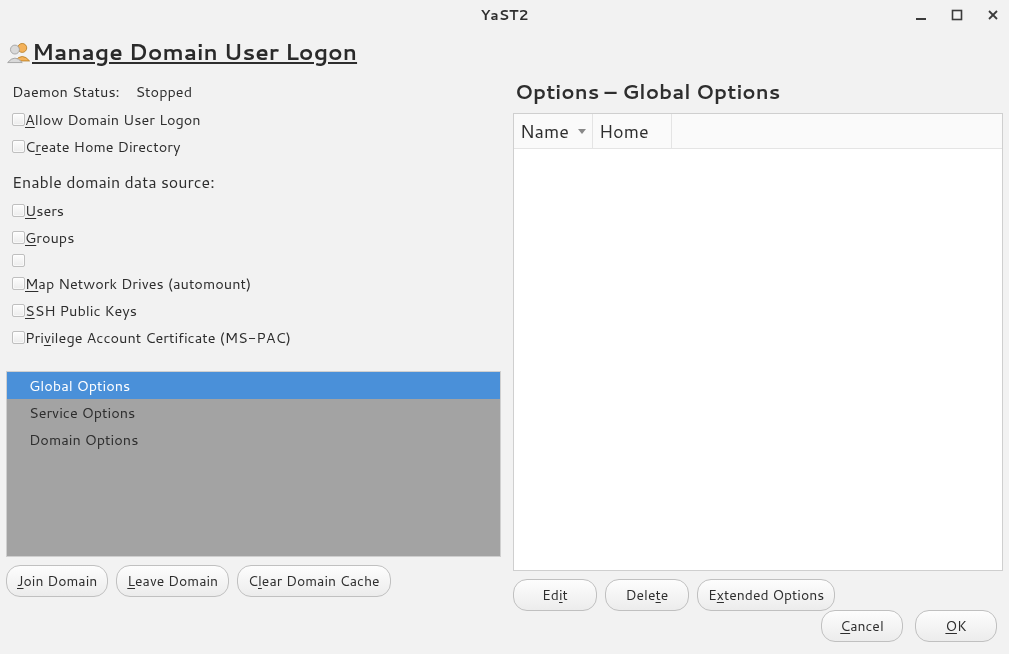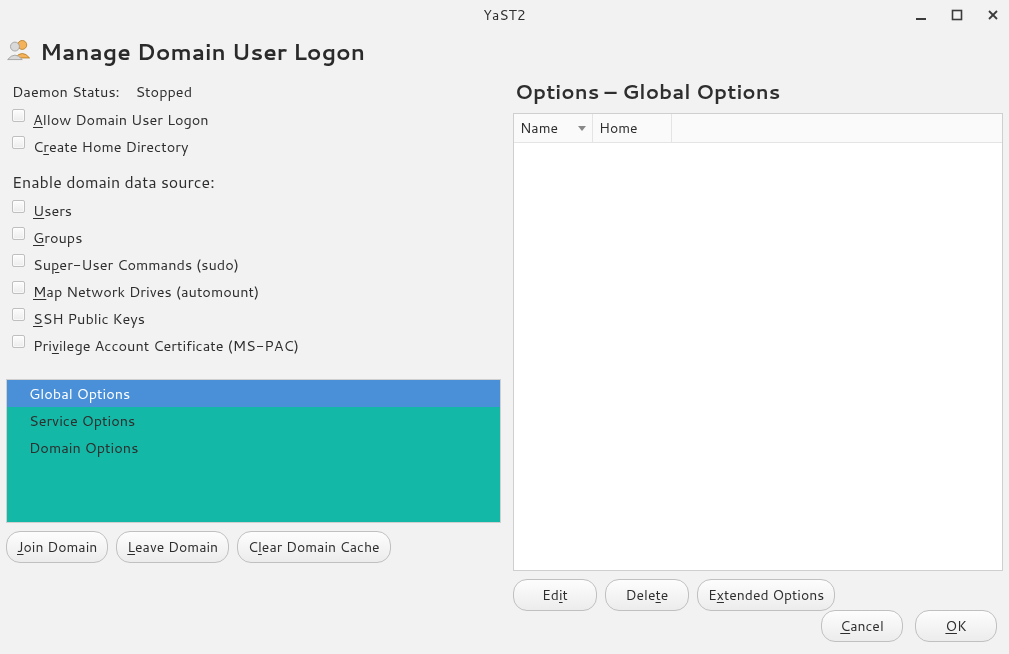--- a/index.html
+++ b/index.html
@@ -13,44 +13,44 @@
     overflow: hidden;
   }
   .titlebar {
     height: 30px;
     display: flex;
     align-items: center;
     justify-content: center;
     position: relative;
   }
   .titlebar-title {
-    font-weight: 400;
+    font-weight: 700;
     font-size: 14px;
     color: #2e2e2e;
   }
   .win-controls {
     position: absolute;
     right: 8px; top: 0;
     height: 30px;
     display: flex;
     align-items: center;
     gap: 20px;
     color: #3b3b3b;
   }
   .win-btn {
     width: 16px; height: 16px;
     display: flex; align-items: center; justify-content: center;
     cursor: pointer;
     font-weight: bold;
   }
   .header {
     display: flex;
-    align-items: flex-start;
-    gap: 8px;
+    align-items: center;
     padding: 6px 6px 10px 6px;
+    text-decoration: underline;
   }
   .header-icon {
     width: 26px; height: 26px;
   }
   .header-title {
     font-size: 22px;
     font-weight: 700;
     color: #2a2a2a;
   }
   .content {
@@ -67,43 +67,43 @@
     flex: 1;
     display: flex;
     flex-direction: column;
   }
   .status-line {
     padding: 4px 6px;
     font-size: 14.5px;
   }
   .checkbox-row {
     display: flex;
-    gap: 8px;
+    align-items: center;
     padding: 3px 6px;
     font-size: 14.5px;
   }
   .yast-cb {
     appearance: none;
     width: 13px; height: 13px;
     border: 1px solid #bfbfbf;
     border-radius: 2px;
     background: linear-gradient(#fdfdfd,#ececec);
     box-shadow: inset 0 0 0 1px rgba(255,255,255,0.6);
     margin: 0;
   }
   .mnemonic { text-decoration: underline; text-underline-offset: 2px; }
   .section-label {
     padding: 10px 6px 4px 6px;
     font-size: 16px;
   }
   .options-list {
     margin-top: 20px;
     border: 1px solid #cfcfcf;
-    background: #14b8a6;
-    height: 144px;
+    background: #a3a3a3;
+    height: 186px;
     overflow: hidden;
   }
   .options-item {
     padding: 3px 22px;
     font-size: 14.5px;
     cursor: default;
   }
   .options-item.selected {
     background: #4a90d9;
     color: #ffffff;
@@ -136,21 +136,21 @@
     display: flex;
     flex-direction: column;
   }
   .table-header {
     display: flex;
     border-bottom: 1px solid #e4e4e4;
     background: #fafafa;
   }
   .th {
     padding: 4px 6px;
-    font-size: 14px;
+    font-size: 18px;
     display: flex;
     align-items: center;
     border-right: 1px solid #e4e4e4;
     position: relative;
   }
   .th-name { width: 79px; }
   .th-value { width: 79px; }
   .th-filler { flex:1; border-right: none; }
   .sort-arrow {
     width: 0; height: 0;
@@ -239,21 +239,20 @@
     <label class="checkbox-row">
       <input type="checkbox" class="yast-cb" style="">
       <span><span></span><span class="mnemonic">U</span><span>sers</span></span>
     </label>
     <label class="checkbox-row">
       <input type="checkbox" class="yast-cb" style="">
       <span><span></span><span class="mnemonic">G</span><span>roups</span></span>
     </label>
     <label class="checkbox-row">
       <input type="checkbox" class="yast-cb" style="">
-      <span><span>Su</span><span class="mnemonic">p</span><span>er-User Commands (sudo)</span></span>
     </label>
     <label class="checkbox-row">
       <input type="checkbox" class="yast-cb" style="">
       <span><span></span><span class="mnemonic">M</span><span>ap Network Drives (automount)</span></span>
     </label>
     <label class="checkbox-row">
       <input type="checkbox" class="yast-cb" style="">
       <span><span></span><span class="mnemonic">S</span><span>SH Public Keys</span></span>
     </label>
     <label class="checkbox-row">

